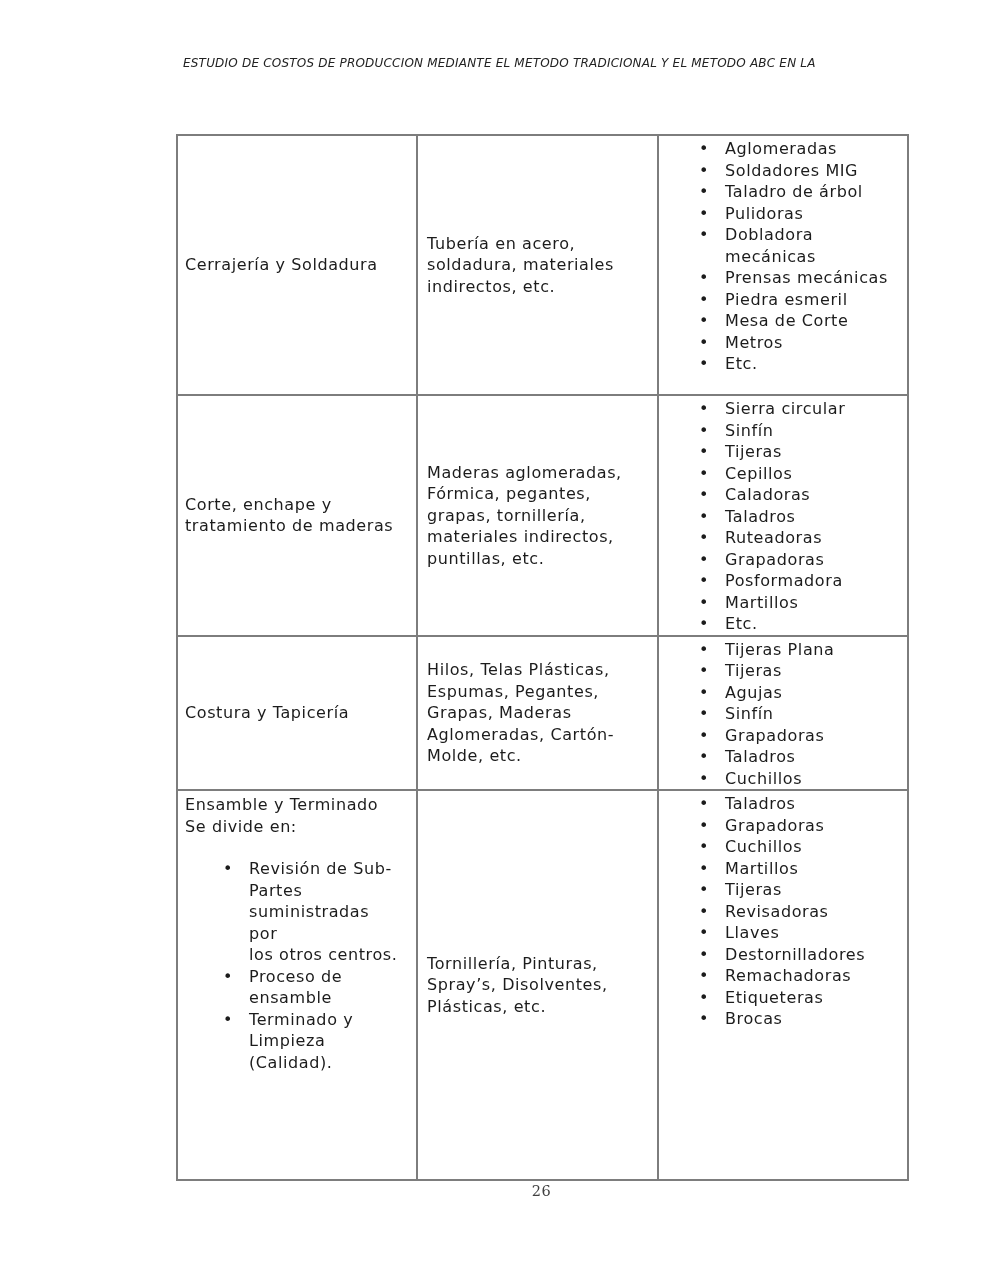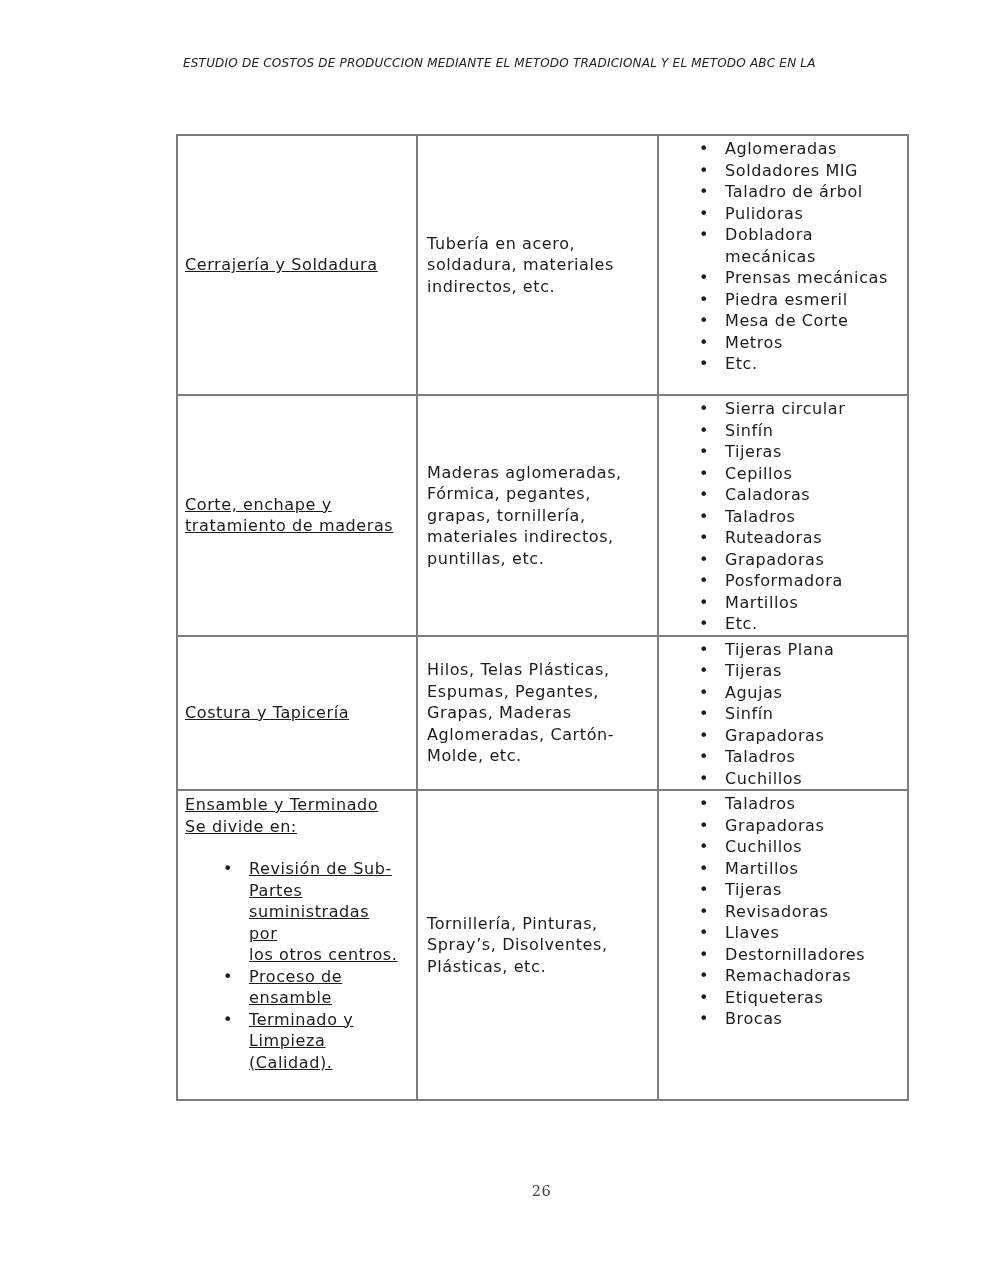--- a/index.html
+++ b/index.html
@@ -31,35 +31,35 @@
     width:731px;
     border-collapse:collapse;
     table-layout:fixed;
   }
   .main-table col.col1 { width:240px; }
   .main-table col.col2 { width:241px; }
   .main-table col.col3 { width:250px; }
   .main-table tr.row-1 { height:260px; }
   .main-table tr.row-2 { height:239px; }
   .main-table tr.row-3 { height:153px; }
-  .main-table tr.row-4 { height:310px; }
+  .main-table tr.row-4 { height:390px; }
 
   .main-table td {
     border:2px solid #7d7d7d;
     padding:0;
     font-size:16px;
     line-height:21.5px;
     letter-spacing:0.6px;
     color:#1c1c1c;
     vertical-align:middle;
     overflow:hidden;
   }
   .pre { white-space:pre-line; }
 
-  td.center-cell  { padding-left:7px; padding-right:18px;text-decoration:underline; }
+  td.center-cell  { padding-left:7px; padding-right:18px; }
   td.materials-cell { padding-left:9px; padding-right:20px; }
   td.tools-cell { vertical-align:top; padding-top:2px; }
   td.center-top { vertical-align:top; padding-top:3px; }
 
   ul.tool-list {
     list-style:none;
     margin:0; padding:0;
   }
   ul.tool-list li {
     position:relative;

